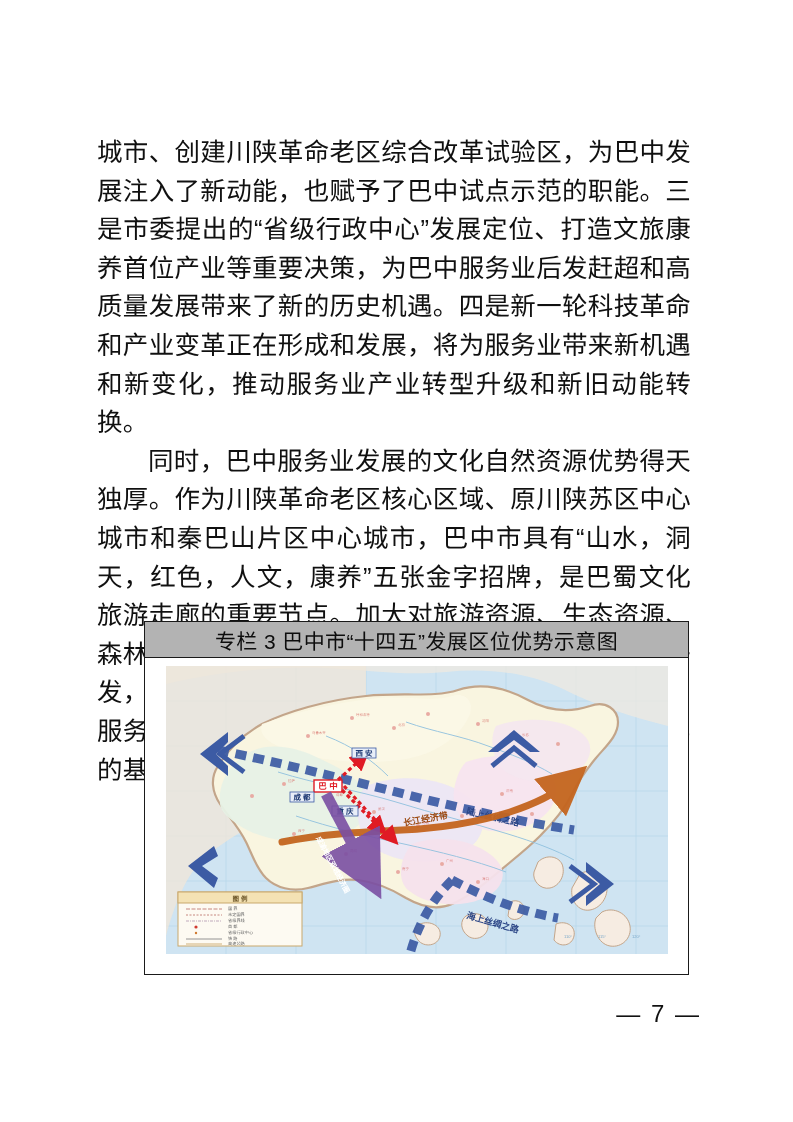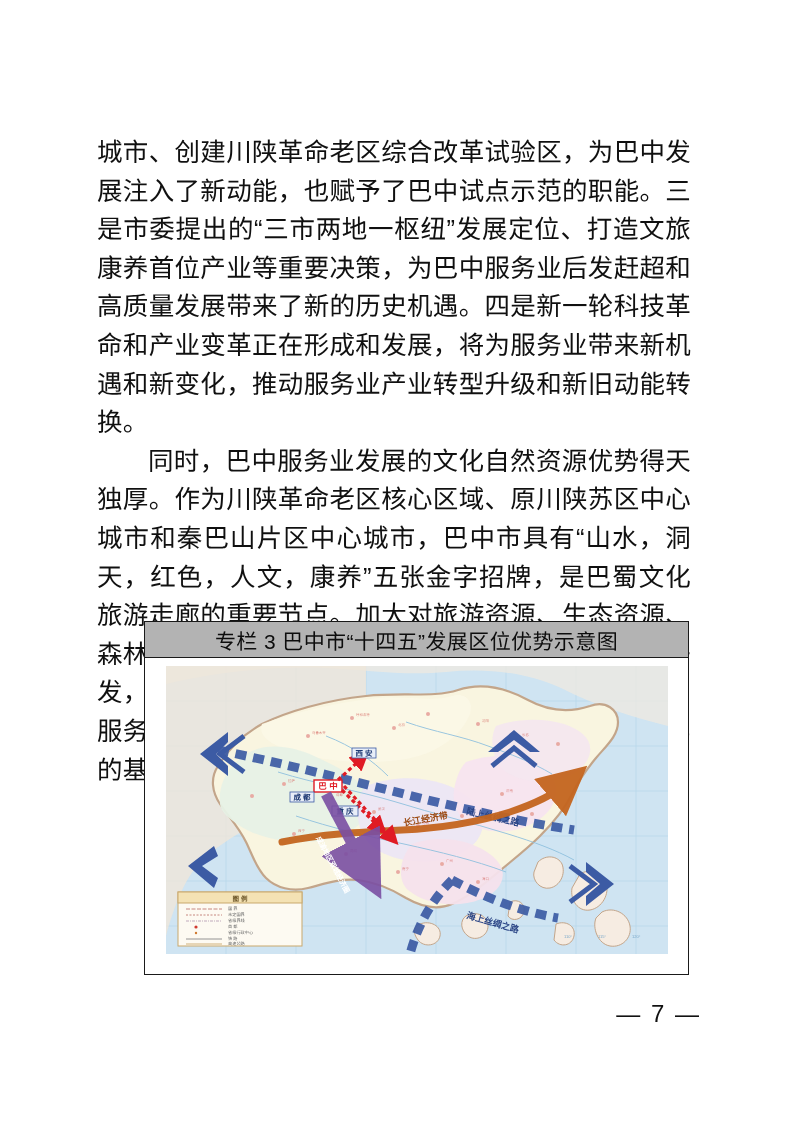--- a/index.html
+++ b/index.html
@@ -102,21 +102,21 @@
     color: #111111;
     letter-spacing: 2px;
   }
 </style>
 </head>
 <body>
 
 <div class="page">
 
   <div class="textblock">
-    <p class="para">城市、创建川陕革命老区综合改革试验区，为巴中发展注入了新动能，也赋予了巴中试点示范的职能。三是市委提出的“三市两地一枢纽”发展定位、打造文旅康养首位产业等重要决策，为巴中服务业后发赶超和高质量发展带来了新的历史机遇。四是新一轮科技革命和产业变革正在形成和发展，将为服务业带来新机遇和新变化，推动服务业产业转型升级和新旧动能转换。</p>
+    <p class="para">城市、创建川陕革命老区综合改革试验区，为巴中发展注入了新动能，也赋予了巴中试点示范的职能。三是市委提出的“省级行政中心”发展定位、打造文旅康养首位产业等重要决策，为巴中服务业后发赶超和高质量发展带来了新的历史机遇。四是新一轮科技革命和产业变革正在形成和发展，将为服务业带来新机遇和新变化，推动服务业产业转型升级和新旧动能转换。</p>
     <p class="para indent">同时，巴中服务业发展的文化自然资源优势得天独厚。作为川陕革命老区核心区域、原川陕苏区中心城市和秦巴山片区中心城市，巴中市具有“山水，洞天，红色，人文，康养”五张金字招牌，是巴蜀文化旅游走廊的重要节点。加大对旅游资源、生态资源、森林资源、文化资源、特色山地农业资源等的深度开发，有利于将资源优势有效转化为服务业产业优势和服务经济优势，为加快服务业高质量发展奠定更坚实的基础。</p>
   </div>
 
   <div class="figure-box">
 
     <div class="figure-caption">
       <span class="figure-caption-text">专栏 3 巴中市“十四五”发展区位优势示意图</span>
     </div>
 
     <div class="figure-body">

